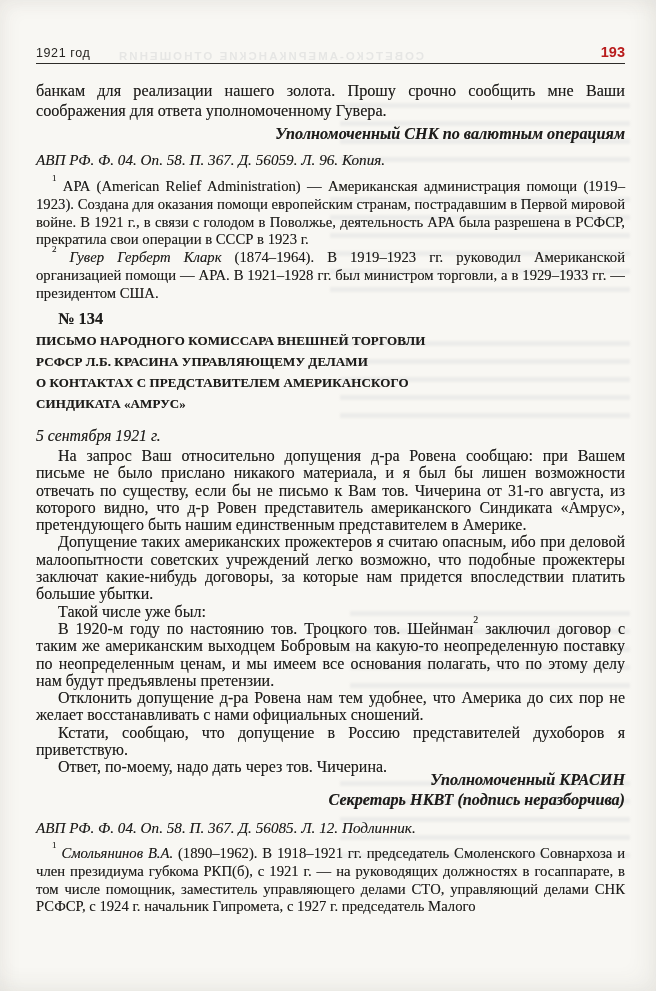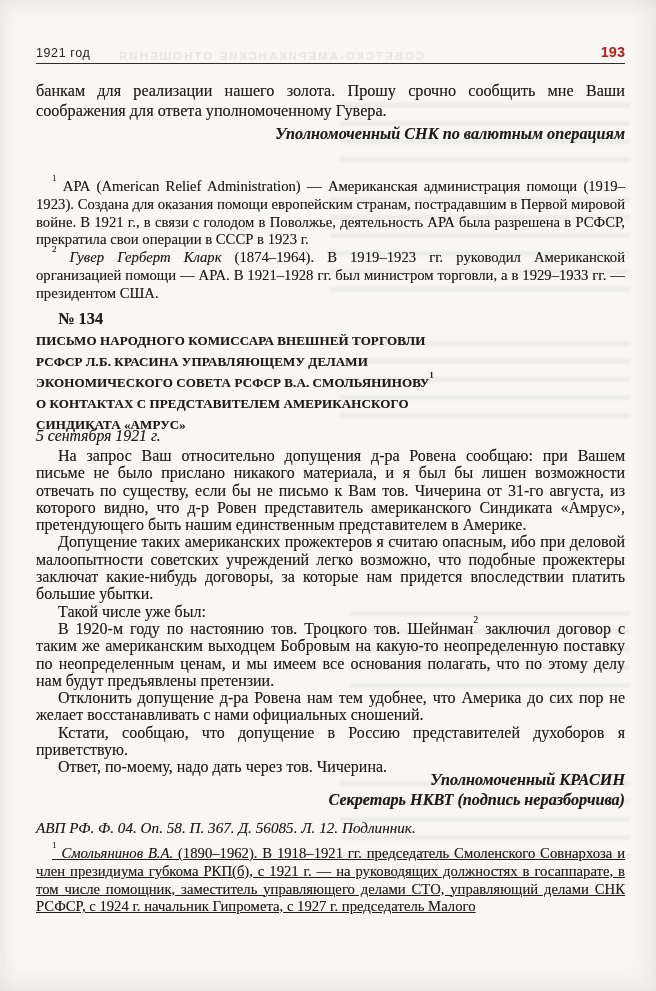--- a/index.html
+++ b/index.html
@@ -76,21 +76,21 @@
   .doc-number { top:309px; left:58px; font-weight:bold; font-size:16.4px; }
   .doc-title  { top:331px; font-weight:bold; font-size:13px; line-height:20.9px; letter-spacing:0.1px; }
   .doc-title .tl { display:block; }
   .doc-title .tl3 { display:block; }
   .doc-date   { top:427px; font-style:italic; font-size:15.8px; }
 
   .doc-body { top:447px; font-size:16px; line-height:17.3px; }
 
   .doc-sigs { top:771px; font-size:16.2px; line-height:19.6px; }
   .doc-archive { top:819px; }
-  .doc-footnote { top:845px; font-size:14.7px; line-height:17.8px;text-decoration:underline; }
+  .doc-footnote { top:845px; font-size:14.7px; line-height:17.8px; }
   .doc-footnote p { margin:0; text-indent:16px; }
 </style>
 </head>
 <body>
 
 <div class="page">
 
   <div class="bleed-header">СОВЕТСКО-АМЕРИКАНСКИЕ ОТНОШЕНИЯ</div>
   <div class="bleed-block" style="top:92px;  left:340px; width:290px; height:80px;"></div>
   <div class="bleed-block" style="top:186px; left:330px; width:300px; height:110px;"></div>
@@ -102,32 +102,32 @@
     <span class="running-head">1921 год</span>
     <span class="page-number">193</span>
   </div>
 
   <div class="blk prev-sig sig-right ink">Уполномоченный СНК по валютным операциям</div>
 
   <div class="blk prev-body justify ink">
     <p class="doc">банкам для реализации нашего золота. Прошу срочно сообщить мне Ваши соображения для ответа уполномоченному Гувера.</p>
   </div>
 
+  <div class="blk prev-archive archive ink">АВП РФ. Ф. 04. Оп. 58. П. 367. Д. 56059. Л. 96. Копия.</div>
 
   <div class="blk footnotes justify ink">
     <p><sup class="fn">1</sup> <span>АРА (American Relief Administration) — Американская администрация помощи (1919–1923). Создана для оказания помощи европейским странам, пострадавшим в Первой мировой войне. В 1921 г., в связи с голодом в Поволжье, деятельность АРА была разрешена в РСФСР, прекратила свои операции в СССР в 1923 г.</span></p>
     <p><sup class="fn">2</sup> <span class="fn-lead">Гувер Герберт Кларк</span><span> (1874–1964). В 1919–1923 гг. руководил Американской организацией помощи — АРА. В 1921–1928 гг. был министром торговли, а в 1929–1933 гг. — президентом США.</span></p>
   </div>
 
   <div class="blk doc-number ink">№ 134</div>
 
   <div class="blk doc-title ink">
     <span class="tl">ПИСЬМО НАРОДНОГО КОМИССАРА ВНЕШНЕЙ ТОРГОВЛИ</span>
     <span class="tl">РСФСР Л.Б. КРАСИНА УПРАВЛЯЮЩЕМУ ДЕЛАМИ</span>
-    <span class="tl3"><span>ЭКОНОМИЧЕСКОГО СОВЕТА РСФСР В.А. СМОЛЬЯНИНОВУ</span><sup class="fn">1</sup></span>
     <span class="tl">О КОНТАКТАХ С ПРЕДСТАВИТЕЛЕМ АМЕРИКАНСКОГО</span>
     <span class="tl">СИНДИКАТА «АМРУС»</span>
   </div>
 
   <div class="blk doc-date ink">5 сентября 1921 г.</div>
 
   <div class="blk doc-body justify ink">
     <p class="doc">На запрос Ваш относительно допущения д-ра Ровена сообщаю: при Вашем письме не было прислано никакого материала, и я был бы лишен возможности отвечать по существу, если бы не письмо к Вам тов. Чичерина от 31-го августа, из которого видно, что д-р Ровен представитель американского Синдиката «Амрус», претендующего быть нашим единственным представителем в Америке.</p>
     <p class="doc">Допущение таких американских прожектеров я считаю опасным, ибо при деловой малоопытности советских учреждений легко возможно, что подобные прожектеры заключат какие-нибудь договоры, за которые нам придется впоследствии платить большие убытки.</p>
     <p class="doc">Такой числе уже был:</p>

